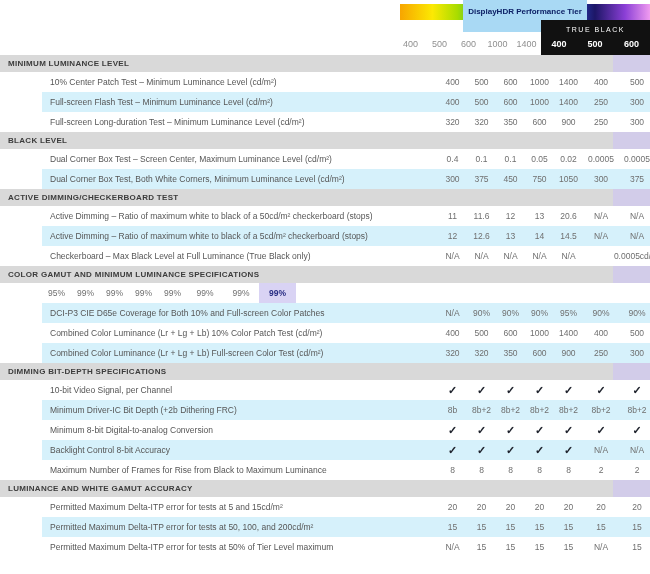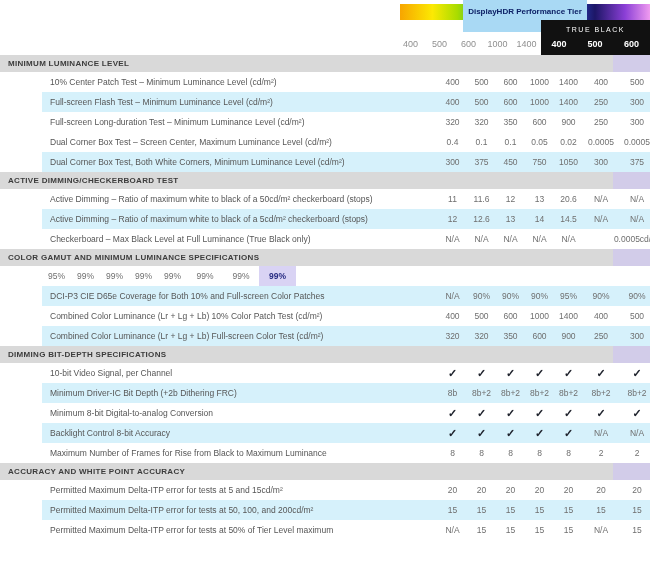--- a/index.html
+++ b/index.html
@@ -113,20 +113,23 @@
       <div class="lbl">Full-screen Long-duration Test – Minimum Luminance Level (cd/m²)</div>
       <div class="cell">320</div>
       <div class="cell">320</div>
       <div class="cell">350</div>
       <div class="cell">600</div>
       <div class="cell">900</div>
       <div class="cell tb">250</div>
       <div class="cell tb">300</div>
       <div class="cell tb last hl">350</div>
     </div>
+    <div class="sec">
+      <div class="" style="display: inline;">BLACK LEVEL</div>
+    </div>
     <div class="row">
       <div class="lbl">Dual Corner Box Test – Screen Center, Maximum Luminance Level (cd/m²)</div>
       <div class="cell">0.4</div>
       <div class="cell">0.1</div>
       <div class="cell">0.1</div>
       <div class="cell">0.05</div>
       <div class="cell">0.02</div>
       <div class="cell tb">0.0005</div>
       <div class="cell tb">0.0005</div>
       <div class="cell tb last hl">0.0005</div>
@@ -316,21 +319,21 @@
       <div class="cell">8</div>
       <div class="cell">8</div>
       <div class="cell">8</div>
       <div class="cell">8</div>
       <div class="cell">8</div>
       <div class="cell tb">2</div>
       <div class="cell tb">2</div>
       <div class="cell tb last hl">2</div>
     </div>
     <div class="sec">
-      <div class="" style="display: inline;">ACCURACY AND WHITE POINT ACCURACY</div>
+      <div class="" style="display: inline;">LUMINANCE AND WHITE GAMUT ACCURACY</div>
     </div>
     <div class="row">
       <div class="lbl">Permitted Maximum Delta-ITP error for tests at 5 and 15cd/m²</div>
       <div class="cell">20</div>
       <div class="cell">20</div>
       <div class="cell">20</div>
       <div class="cell">20</div>
       <div class="cell">20</div>
       <div class="cell tb">20</div>
       <div class="cell tb">20</div>

